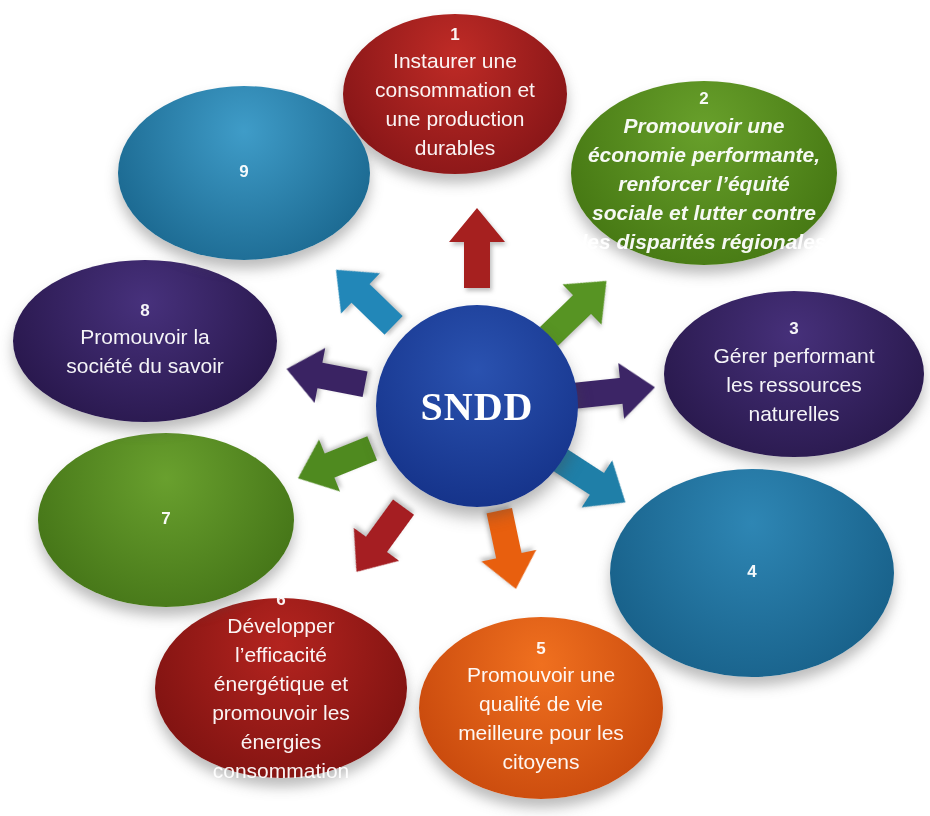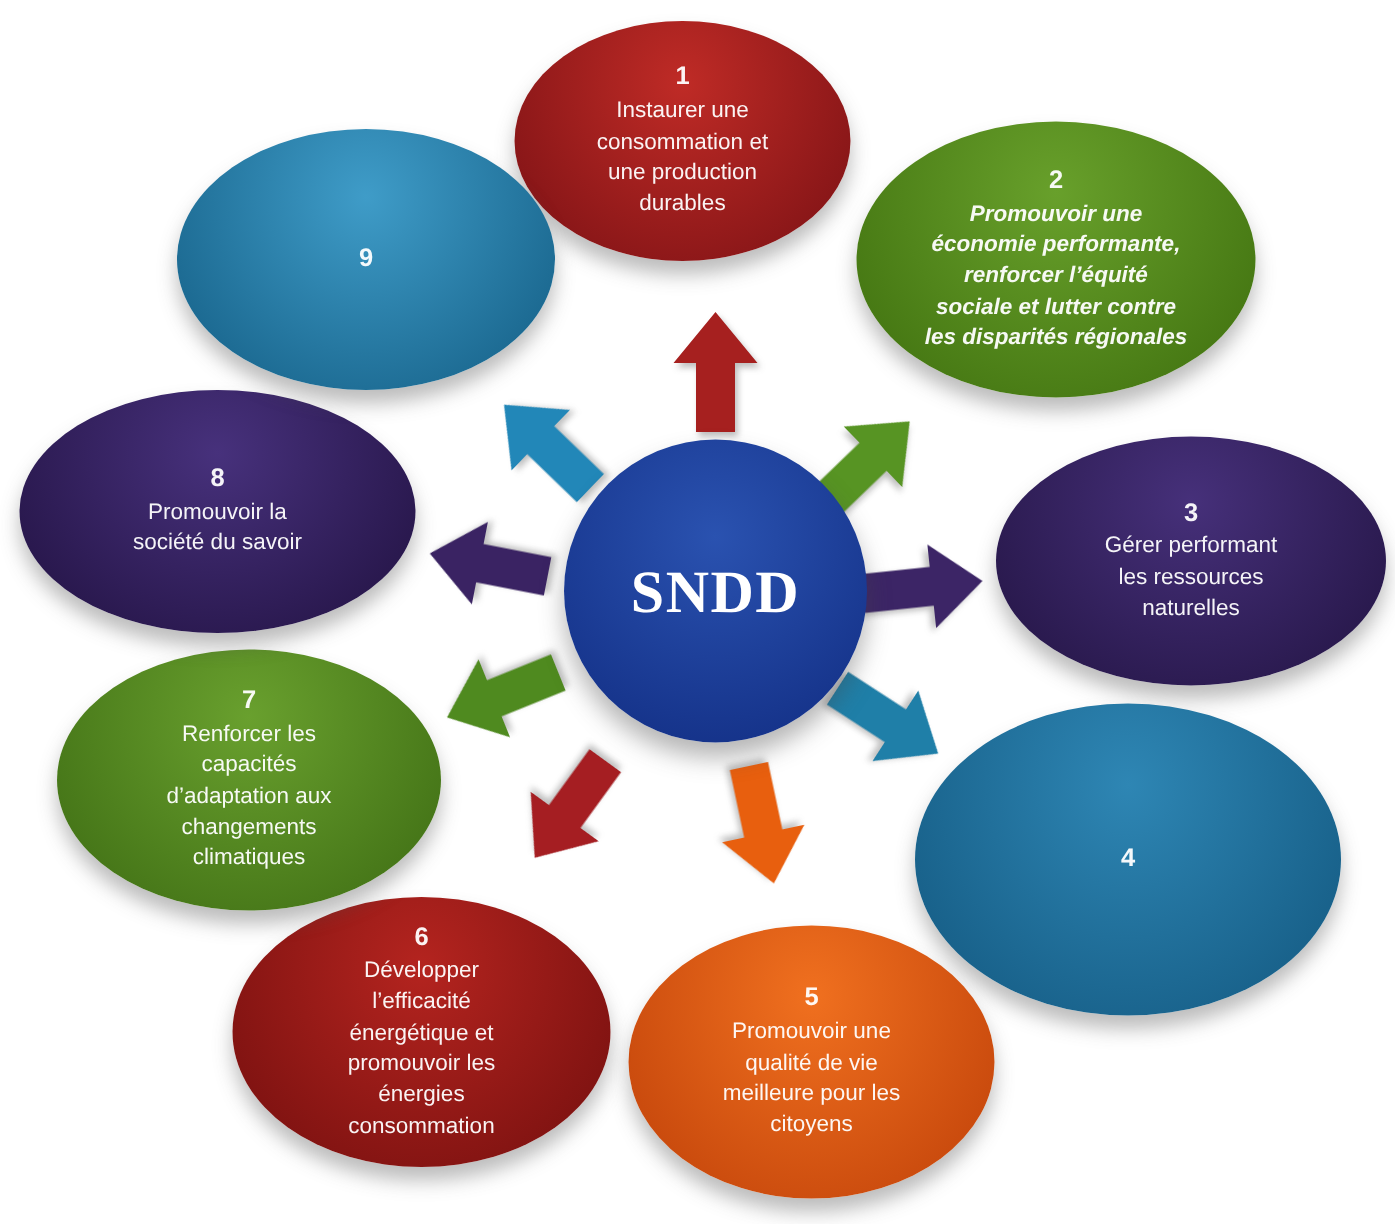--- a/index.html
+++ b/index.html
@@ -16,34 +16,34 @@
   
   .goal{
     position:absolute;
     border-radius:50%;
     display:flex;flex-direction:column;align-items:center;justify-content:center;
     text-align:center;
     box-shadow:0 9px 13px rgba(80,80,80,.38);
     color:rgba(255,255,255,.95);
   }
   .goal .num{font-size:17px;font-weight:700;line-height:1.15;margin-bottom:3px;}
-  .goal .lbl{font-size:15px;line-height:1.38;white-space:pre-line;}
+  .goal .lbl{font-size:21px;line-height:1.38;white-space:pre-line;}
   .goal.italic .lbl{font-style:italic;font-weight:600;}
   .e1{left:343px;top:14px;width:224px;height:160px;}
   .e2{left:571px;top:81px;width:266px;height:184px;}
   .e3{left:664px;top:291px;width:260px;height:166px;}
   .e4{left:610px;top:469px;width:284px;height:208px;}
   .e5{left:419px;top:617px;width:244px;height:182px;}
   .e6{left:155px;top:598px;width:252px;height:180px;}
   .e7{left:38px;top:433px;width:256px;height:174px;}
   .e8{left:13px;top:260px;width:264px;height:162px;}
   .e9{left:118px;top:86px;width:252px;height:174px;}
   
   #center-circle{
-    position:absolute;left:376px;top:293px;width:202px;height:202px;
+    position:absolute;left:376px;top:305px;width:202px;height:202px;
     border-radius:50%;
     display:flex;align-items:center;justify-content:center;
     box-shadow:0 10px 16px rgba(70,70,70,.4);
   }
   #center-label{
     font-family:"Liberation Serif", serif;
     font-weight:700;font-size:40px;letter-spacing:1px;
     color:#ffffff;
   }
 </style>
@@ -99,25 +99,20 @@
     <div class="num">6</div>
     <div class="lbl">Développer
 l’efficacité
 énergétique et
 promouvoir les
 énergies
 consommation</div>
   </div>
   <div class="goal e7" style="background: radial-gradient(at 50% 26%, rgb(105, 160, 46) 0%, rgb(63, 110, 20) 94%);">
     <div class="num">7</div>
-    <div class="lbl">Renforcer les
-capacités
-d’adaptation aux
-changements
-climatiques</div>
   </div>
   <div class="goal e8" style="background: radial-gradient(at 50% 26%, rgb(71, 49, 124) 0%, rgb(35, 19, 68) 94%);">
     <div class="num">8</div>
     <div class="lbl">Promouvoir la
 société du savoir</div>
   </div>
   <div class="goal e9" style="background: radial-gradient(at 50% 26%, rgb(63, 156, 200) 0%, rgb(21, 96, 135) 94%);">
     <div class="num">9</div>
   </div>
 

